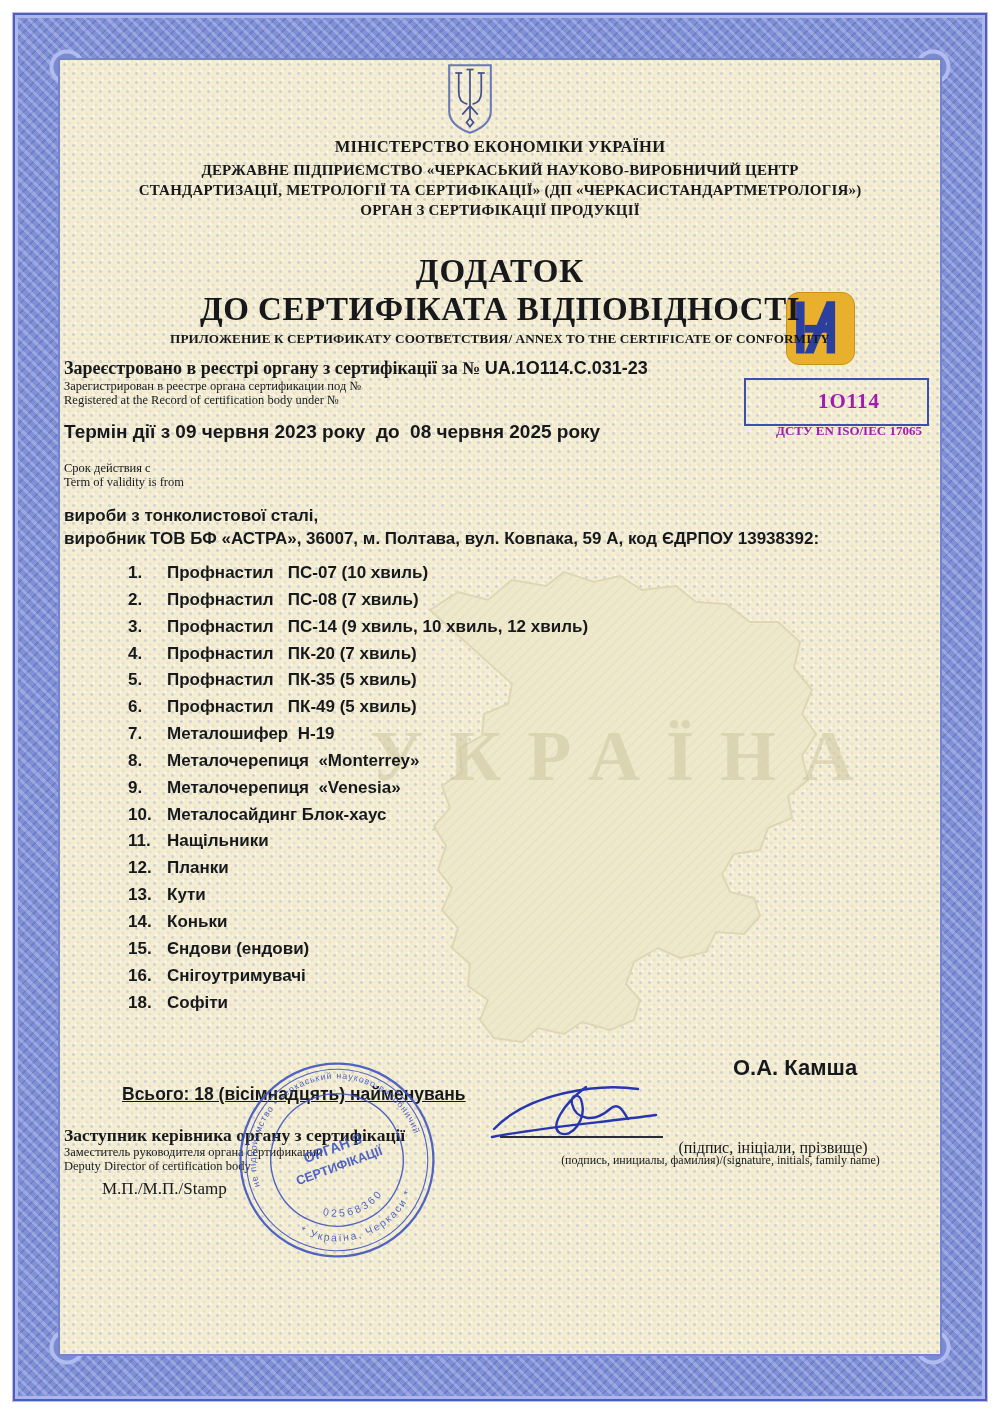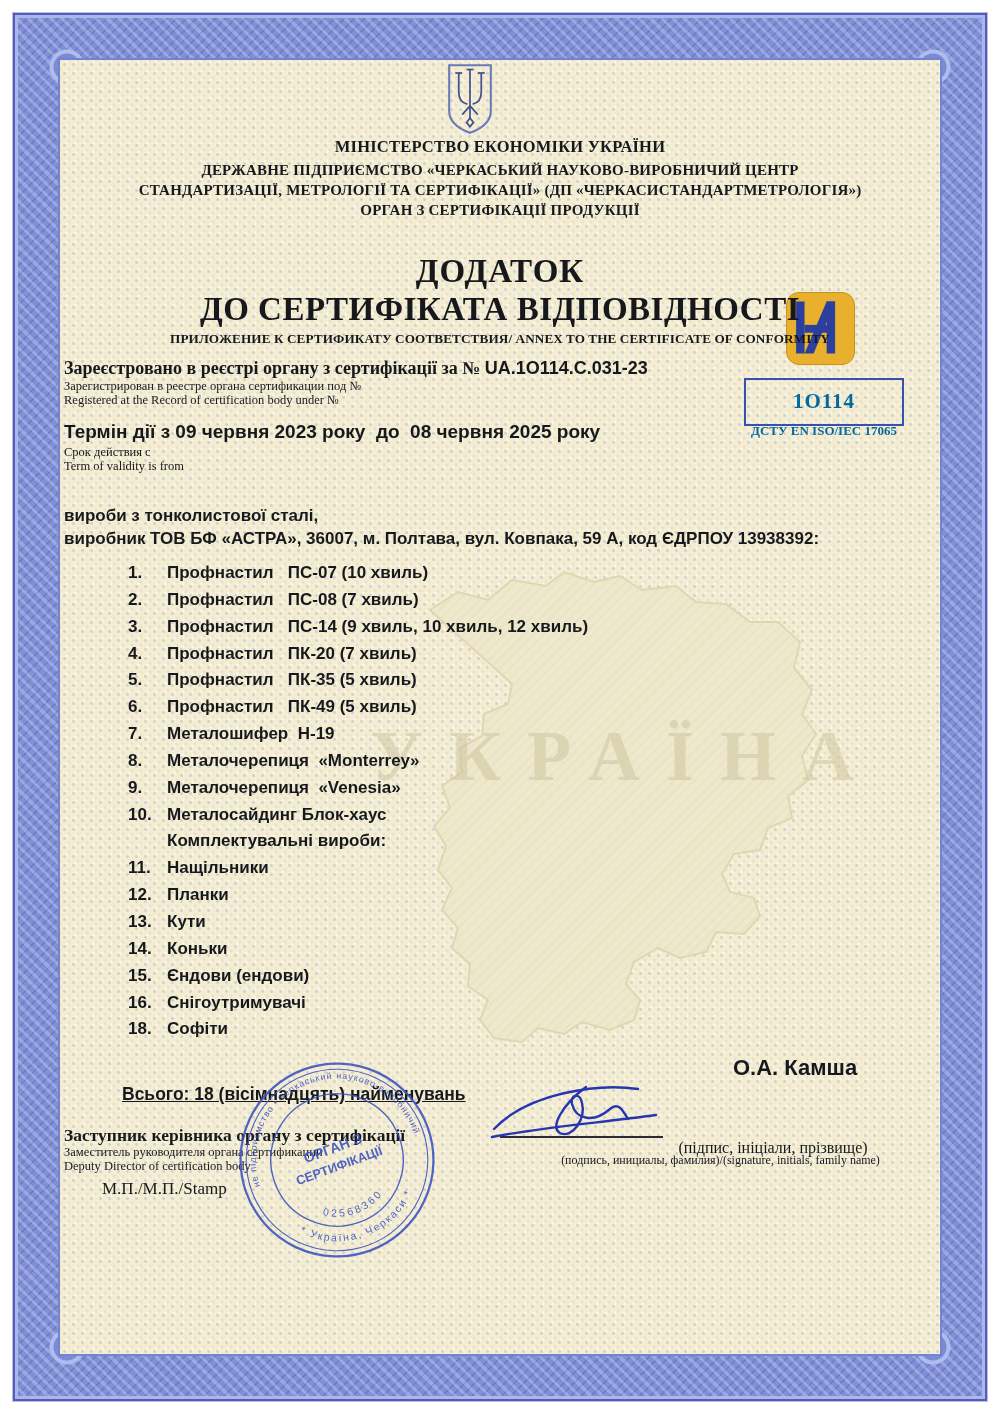--- a/index.html
+++ b/index.html
@@ -51,30 +51,30 @@
   .org-l2,.org-l3,.org-l4{font-size:15px;}
 
   .doc-title{top:253px;}
   .t1{font-size:33px;font-weight:bold;line-height:37px;letter-spacing:1px;}
   .t2{font-size:33px;font-weight:bold;line-height:38px;letter-spacing:.5px;}
   .t3{font-size:13.2px;font-weight:bold;line-height:18px;margin-top:2px;letter-spacing:.1px;}
 
   .naau-logo{left:786px;top:292px;width:67px;height:71px;background:#e9b02e;
     border:1px solid #c9921a;border-radius:13px;z-index:2;}
   .naau-box{left:744px;top:378px;width:156px;height:44px;border:2px solid #3a4fae;
-    color:#0369a1;text-align:center;z-index:3;}
+    color:#a21caf;text-align:center;z-index:3;padding-left:25px;}
   .naau-code{font-size:21px;font-weight:bold;line-height:23px;letter-spacing:1px;}
   .naau-std{font-size:13px;font-weight:bold;line-height:16px;}
 
   .registration{left:64px;top:347px;}
   .reg-main{font-size:18px;line-height:23px;}
   .reg-num{font-family:"Liberation Sans",sans-serif;}
 
   .validity{left:64px;top:420px;}
-  .val-main{font-size:19px;line-height:24px;margin-bottom:2px;}
+  .val-main{font-size:19px;line-height:24px;margin-bottom:18px;}
 
   .manufacturer{left:64px;top:504px;font-size:17px;line-height:23px;}
 
   .product-list{left:128px;top:563px;width:720px;}
   .prow{display:flex;height:26.85px;align-items:flex-start;
     font-family:"Liberation Sans",sans-serif;font-weight:bold;font-size:17px;}
   .pnum{width:39px;flex:none;}
   .ptext{white-space:pre;}
 
   .total-line{left:122px;top:1084px;font-size:17.5px;text-decoration:underline;}
@@ -216,24 +216,20 @@
         <span class="pnum">8.</span>
         <span class="ptext">Металочерепиця  «Monterrey»</span>
       </div>
       <div class="prow">
         <span class="pnum">9.</span>
         <span class="ptext">Металочерепиця  «Venesia»</span>
       </div>
       <div class="prow">
         <span class="pnum">10.</span>
         <span class="ptext">Металосайдинг Блок-хаус</span>
-      </div>
-      <div class="prow">
-        <span class="pnum"></span>
-        <span class="ptext">Комплектувальні вироби:</span>
       </div>
       <div class="prow">
         <span class="pnum">11.</span>
         <span class="ptext">Нащільники</span>
       </div>
       <div class="prow">
         <span class="pnum">12.</span>
         <span class="ptext">Планки</span>
       </div>
       <div class="prow">

